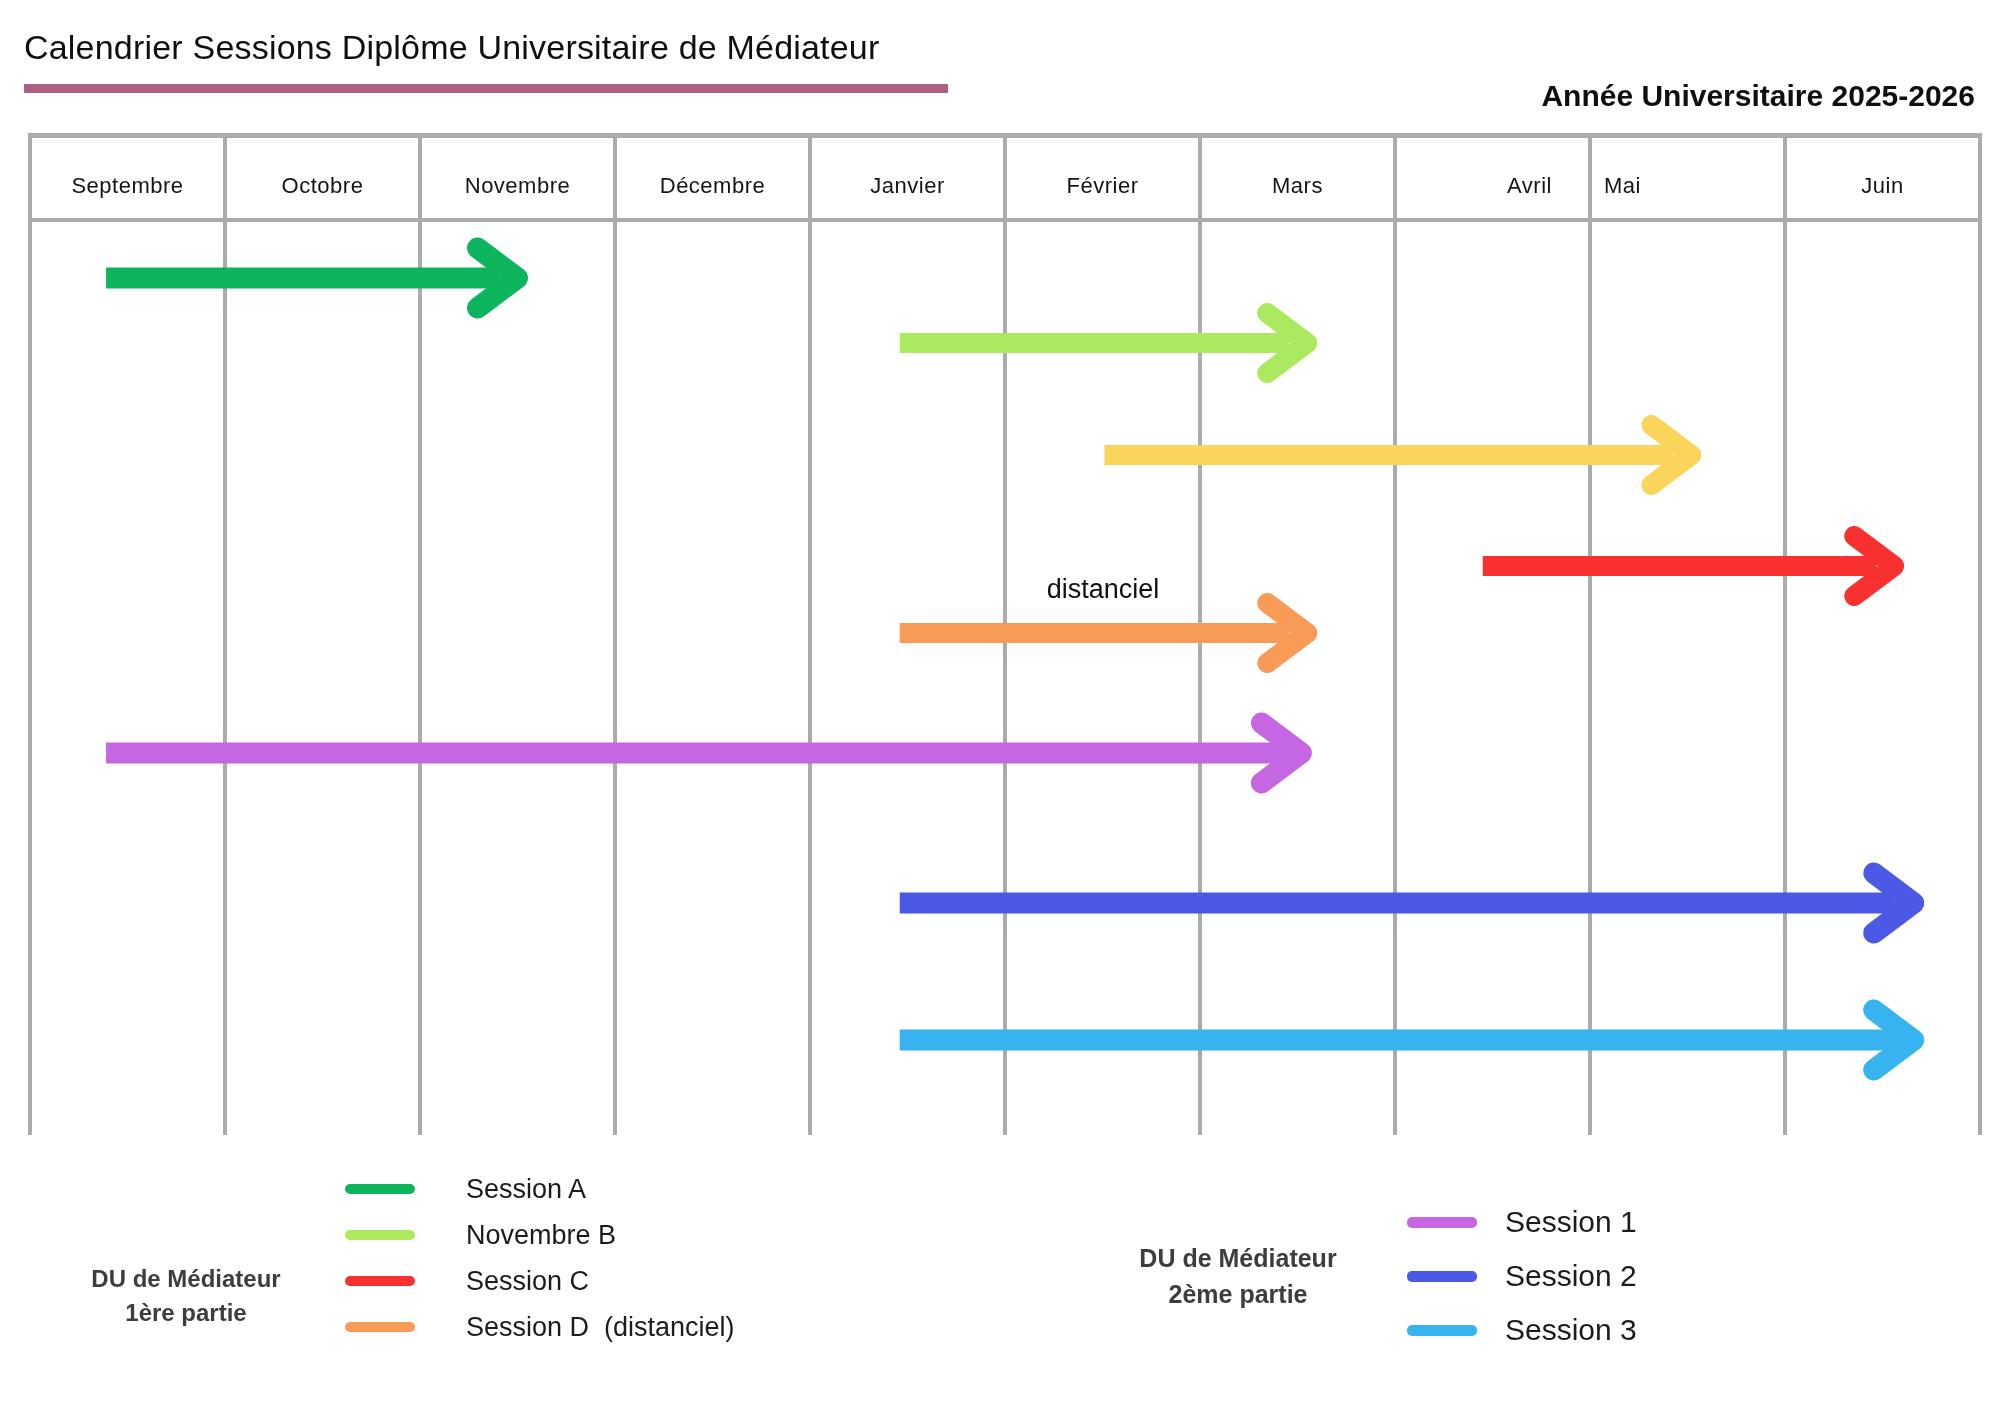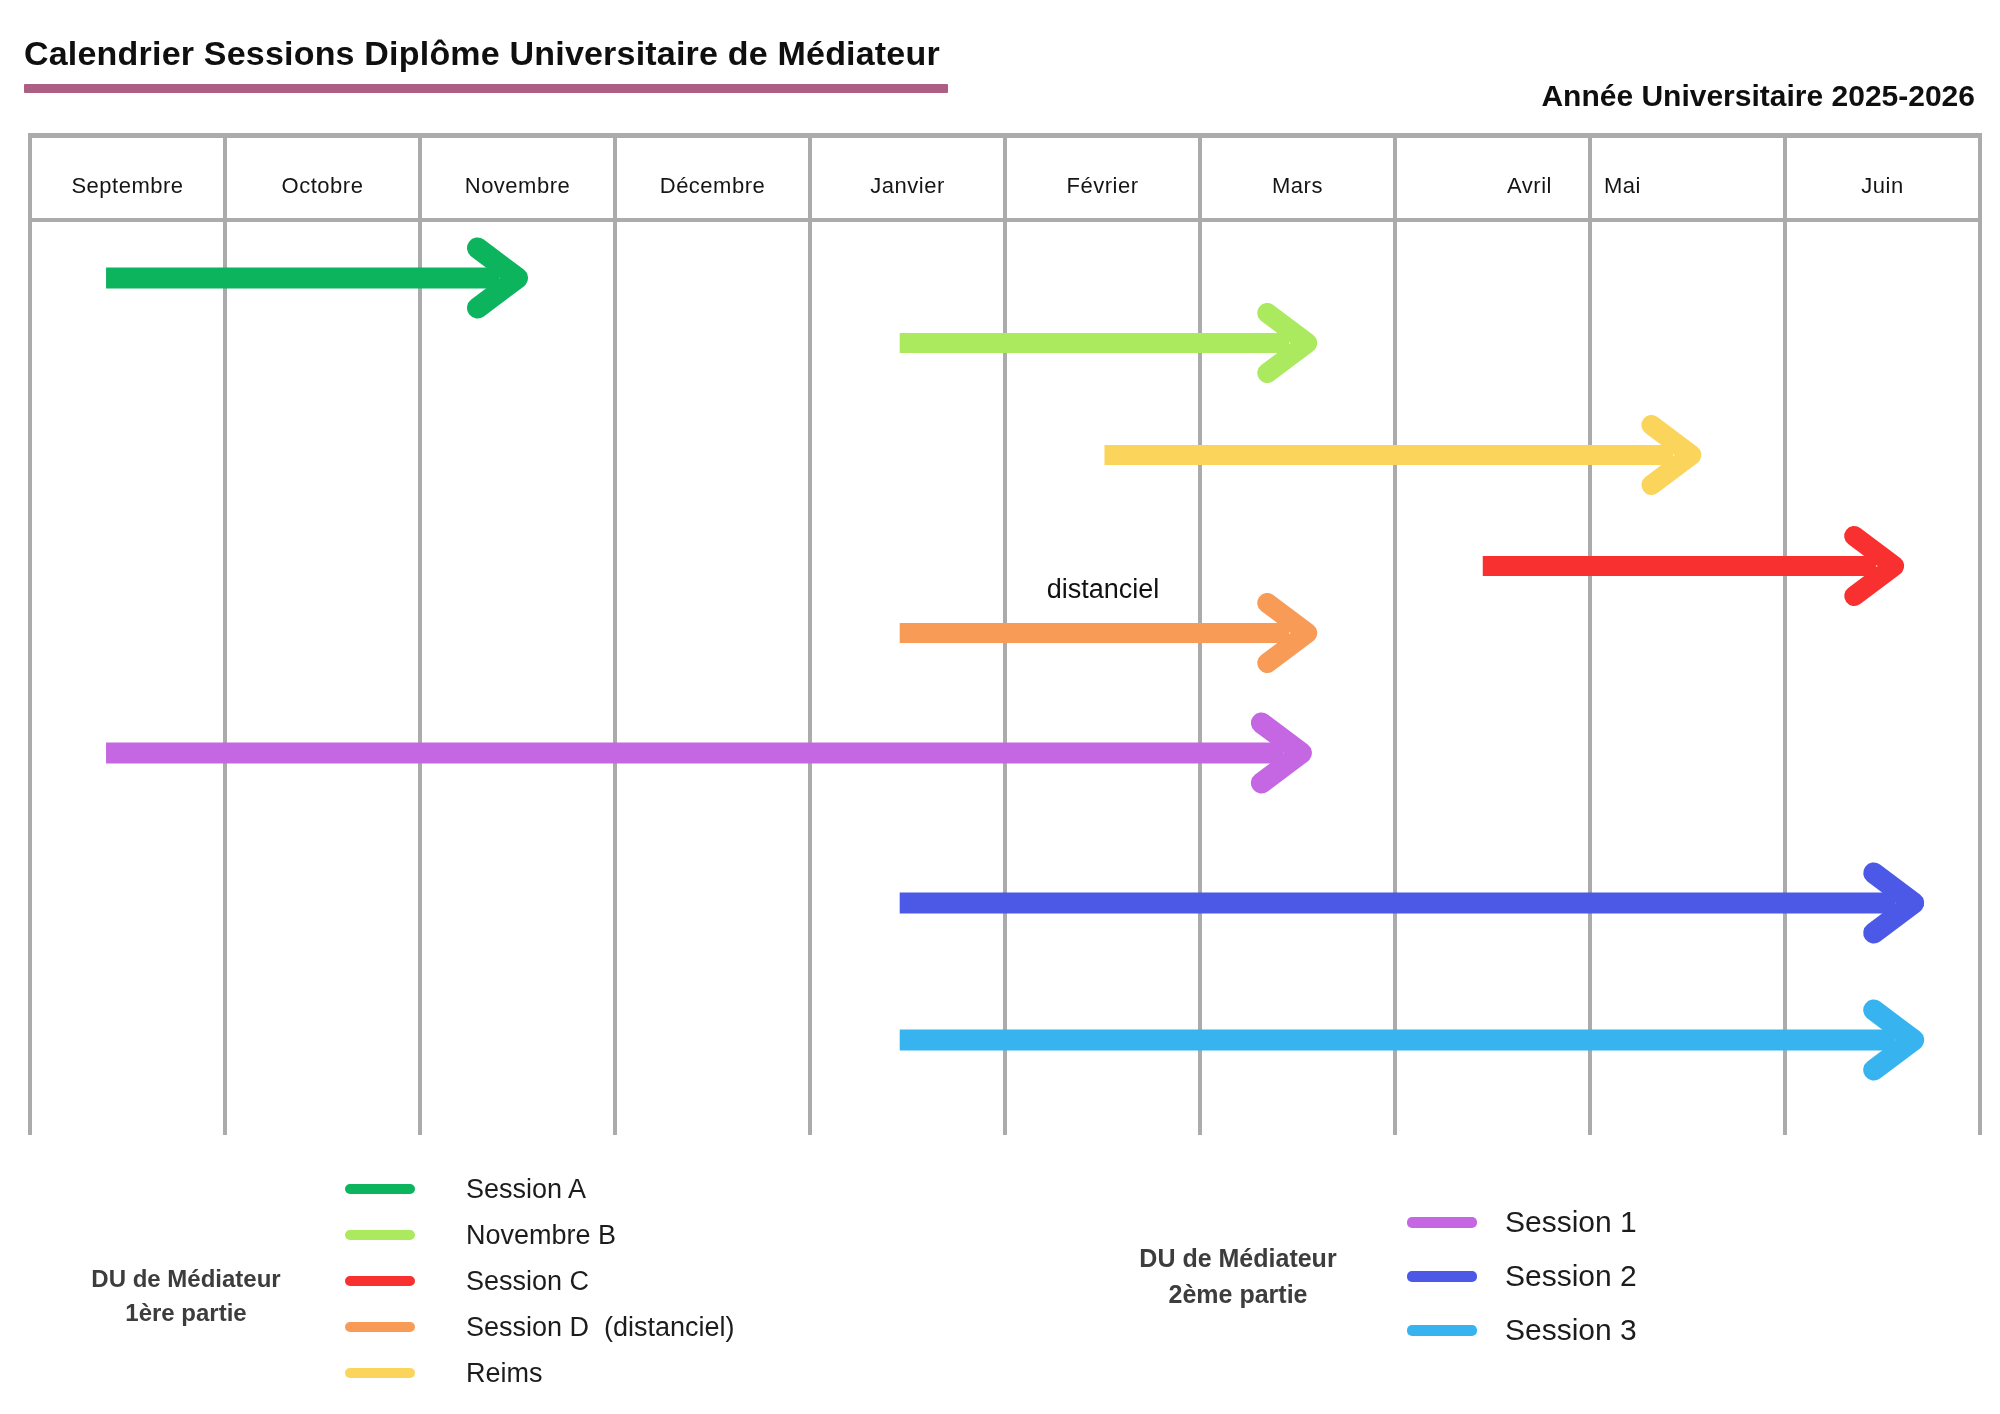--- a/index.html
+++ b/index.html
@@ -3,22 +3,22 @@
 <meta charset="utf-8">
 <style>
   html,body{margin:0;padding:0;background:#ffffff;}
   body{
     width:2000px;height:1414px;position:relative;overflow:hidden;
     font-family:"Liberation Sans", sans-serif;color:#1a1a1a;
   }
   .abs{position:absolute;}
   
   .page-title{
-    left:24px;top:28px;font-size:34px;font-weight:bold;color:#0f0f0f;
-    letter-spacing:0.2px;white-space:nowrap;margin-top:6px;
+    left:24px;top:28px;font-size:34px;font-weight:normal;color:#0f0f0f;
+    letter-spacing:0.2px;white-space:nowrap;
   }
   .title-underline{left:24px;top:84px;width:924px;height:9px;border-radius:1px;}
   .year-label{
     top:33px;right:25px;font-size:30px;font-weight:bold;color:#0f0f0f;white-space:nowrap;margin-top:46px;
   }
   
   .month-cell{
     top:138px;height:95px;display:flex;align-items:center;justify-content:center;
     font-size:22px;color:#151515;letter-spacing:0.5px;
   }
@@ -136,24 +136,20 @@
         <span class="legend-label">Novembre B</span>
       </div>
       <div class="legend-item">
         <span class="legend-swatch" style="background: rgb(249, 48, 48);"></span>
         <span class="legend-label">Session C</span>
       </div>
       <div class="legend-item">
         <span class="legend-swatch" style="background: rgb(247, 155, 87);"></span>
         <span class="legend-label">Session D  (distanciel)</span>
       </div>
-      <div class="legend-item">
-        <span class="legend-swatch" style="background: rgb(251, 212, 92);"></span>
-        <span class="legend-label">Reims</span>
-      </div>
     </div>
 </div>
 
 <div id="legend-right">
   <div class="legend-title">
     <div>DU de Médiateur</div>
     <div>2ème partie</div>
   </div>
   <div class="legend-items" id="legend-items-1">
       <div class="legend-item">

